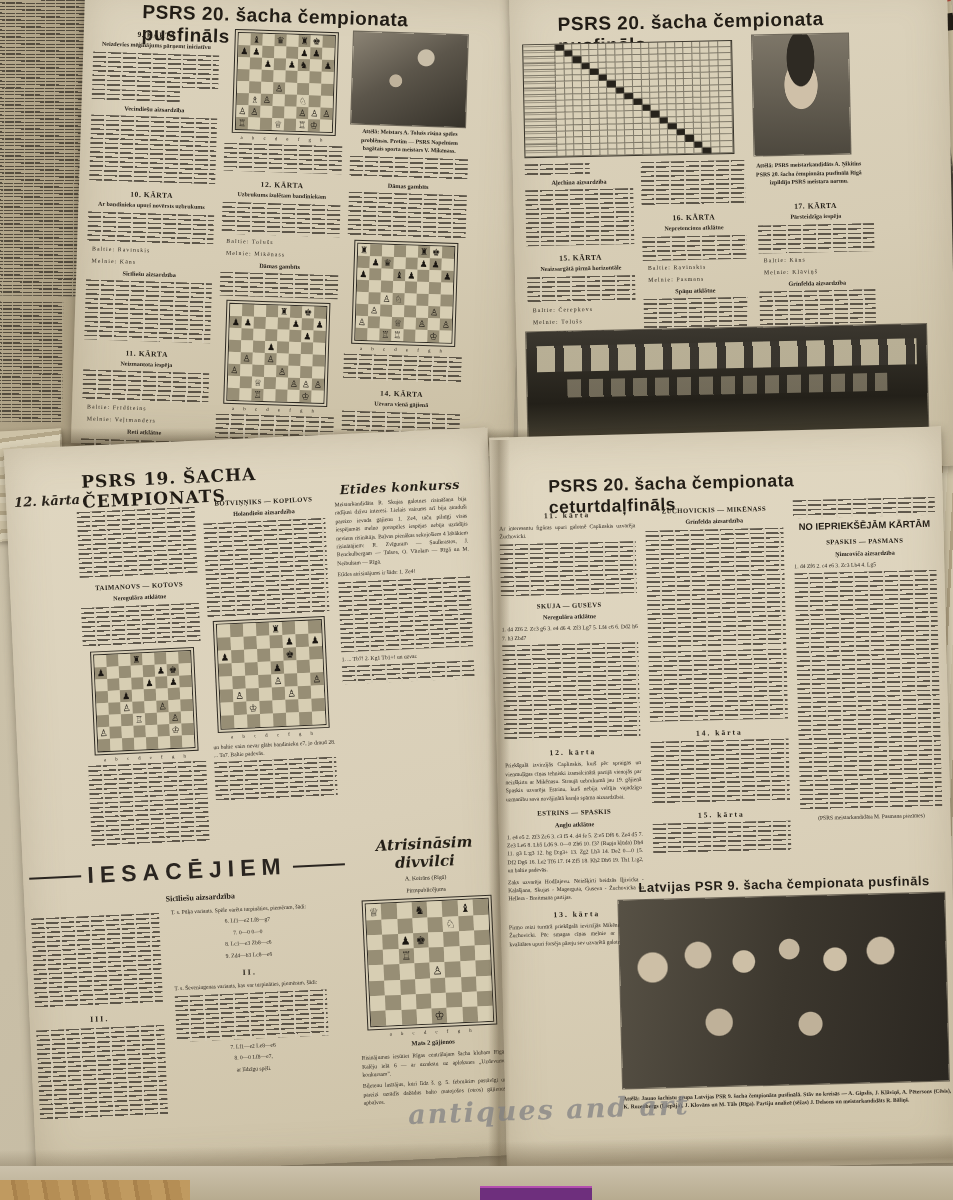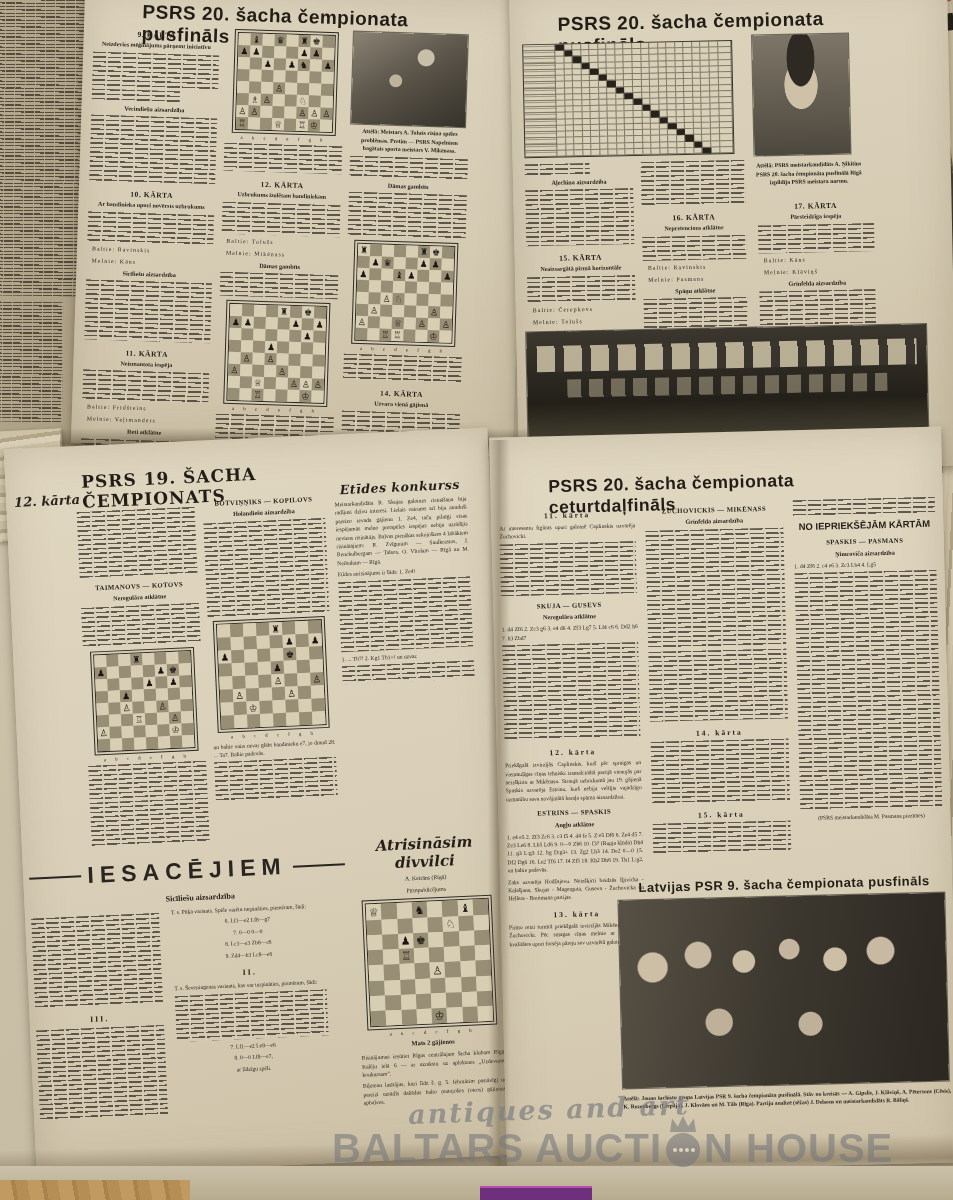--- a/index.html
+++ b/index.html
@@ -1091,23 +1091,14 @@
 
   <div class="abs" style="left:488px;top:440px;width:22px;height:726px;background:linear-gradient(90deg,rgba(80,66,42,0),rgba(80,66,42,.35) 50%,rgba(80,66,42,0));"></div>
 
   <div class="abs" style="left:0px;top:1142px;width:953px;height:34px;background:linear-gradient(rgba(90,74,48,0),rgba(90,74,48,.4) 70%,rgba(90,74,48,.15));transform:rotate(-1deg);"></div>
 
   <div class="abs" style="left:0;top:1166px;width:953px;height:34px;background:linear-gradient(#cbc1ab,#b7ab8f);"></div>
   <div class="abs" style="left:0;top:1180px;width:190px;height:20px;background:repeating-linear-gradient(80deg,#c09a60 0 14px,#a9824c 14px 18px,#b58e55 18px 30px);"></div>
   <div class="abs" style="left:480px;top:1186px;width:112px;height:14px;background:#6e2f7d;border-top:2px solid #b44fb0;"></div>
 
   <div class="abs wm-script" style="left:408px;top:1096px;transform:rotate(-2deg);">antiques and art</div>
-  <div class="abs wm-brand" style="left:332px;top:1122px;">
-    <span>BALTARS AUCTI</span>
-    <span class="wm-orb">
-      <span class="wm-crown"></span>
-      <span class="wm-ball"></span>
-      <span class="wm-dots"></span>
-    </span>
-    <span>N HOUSE</span>
-  </div>
 
 </div>
 
 </body></html>

